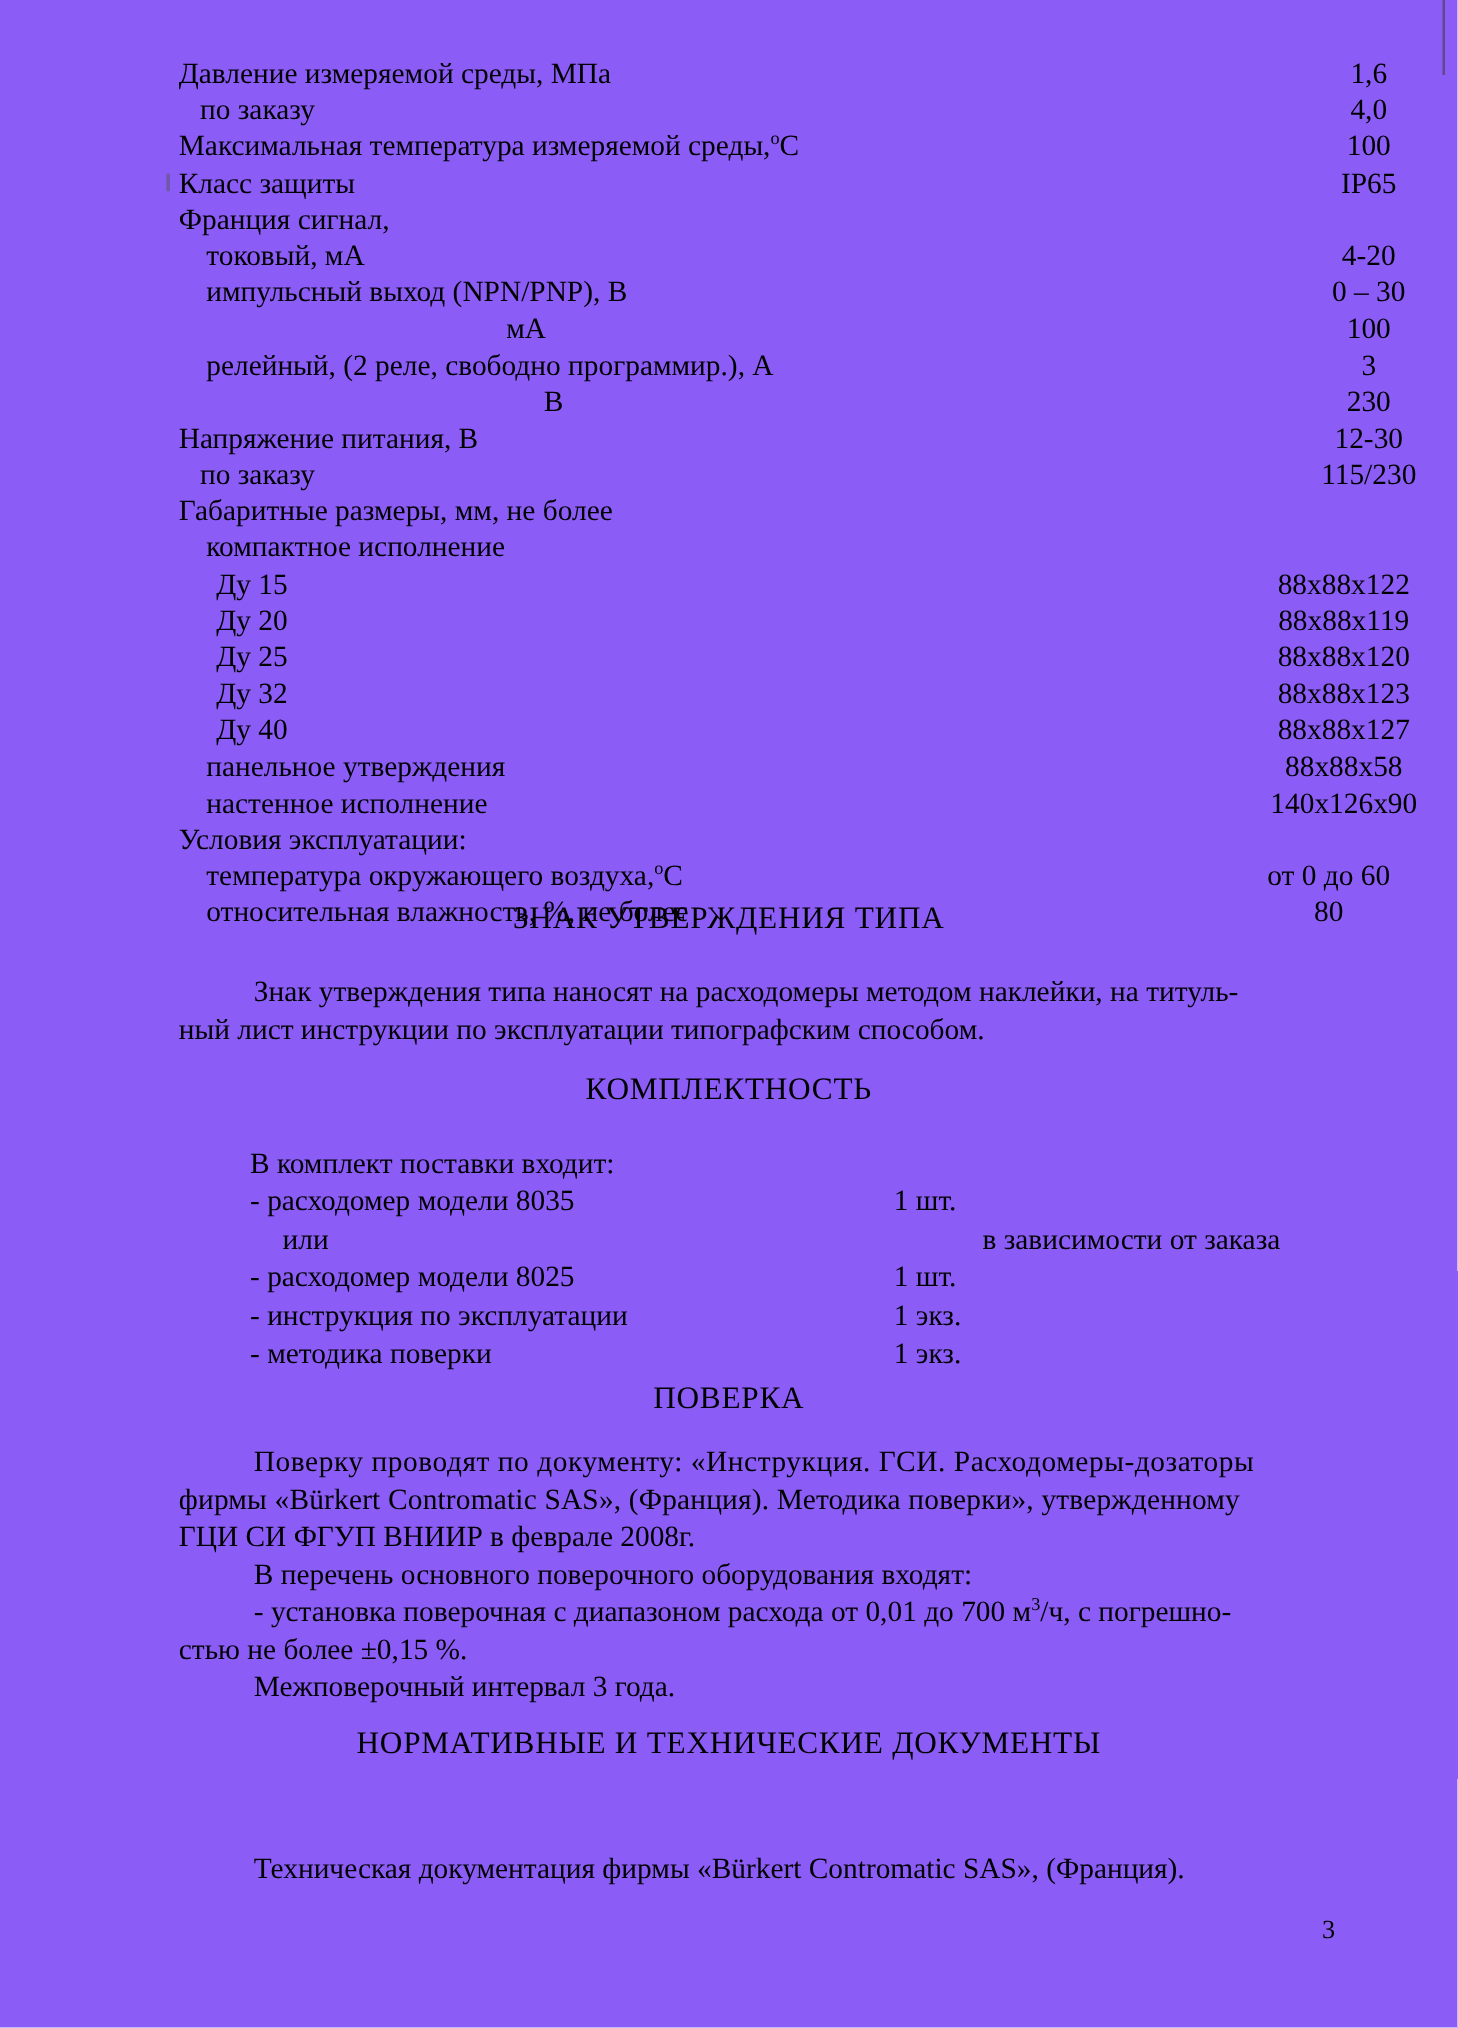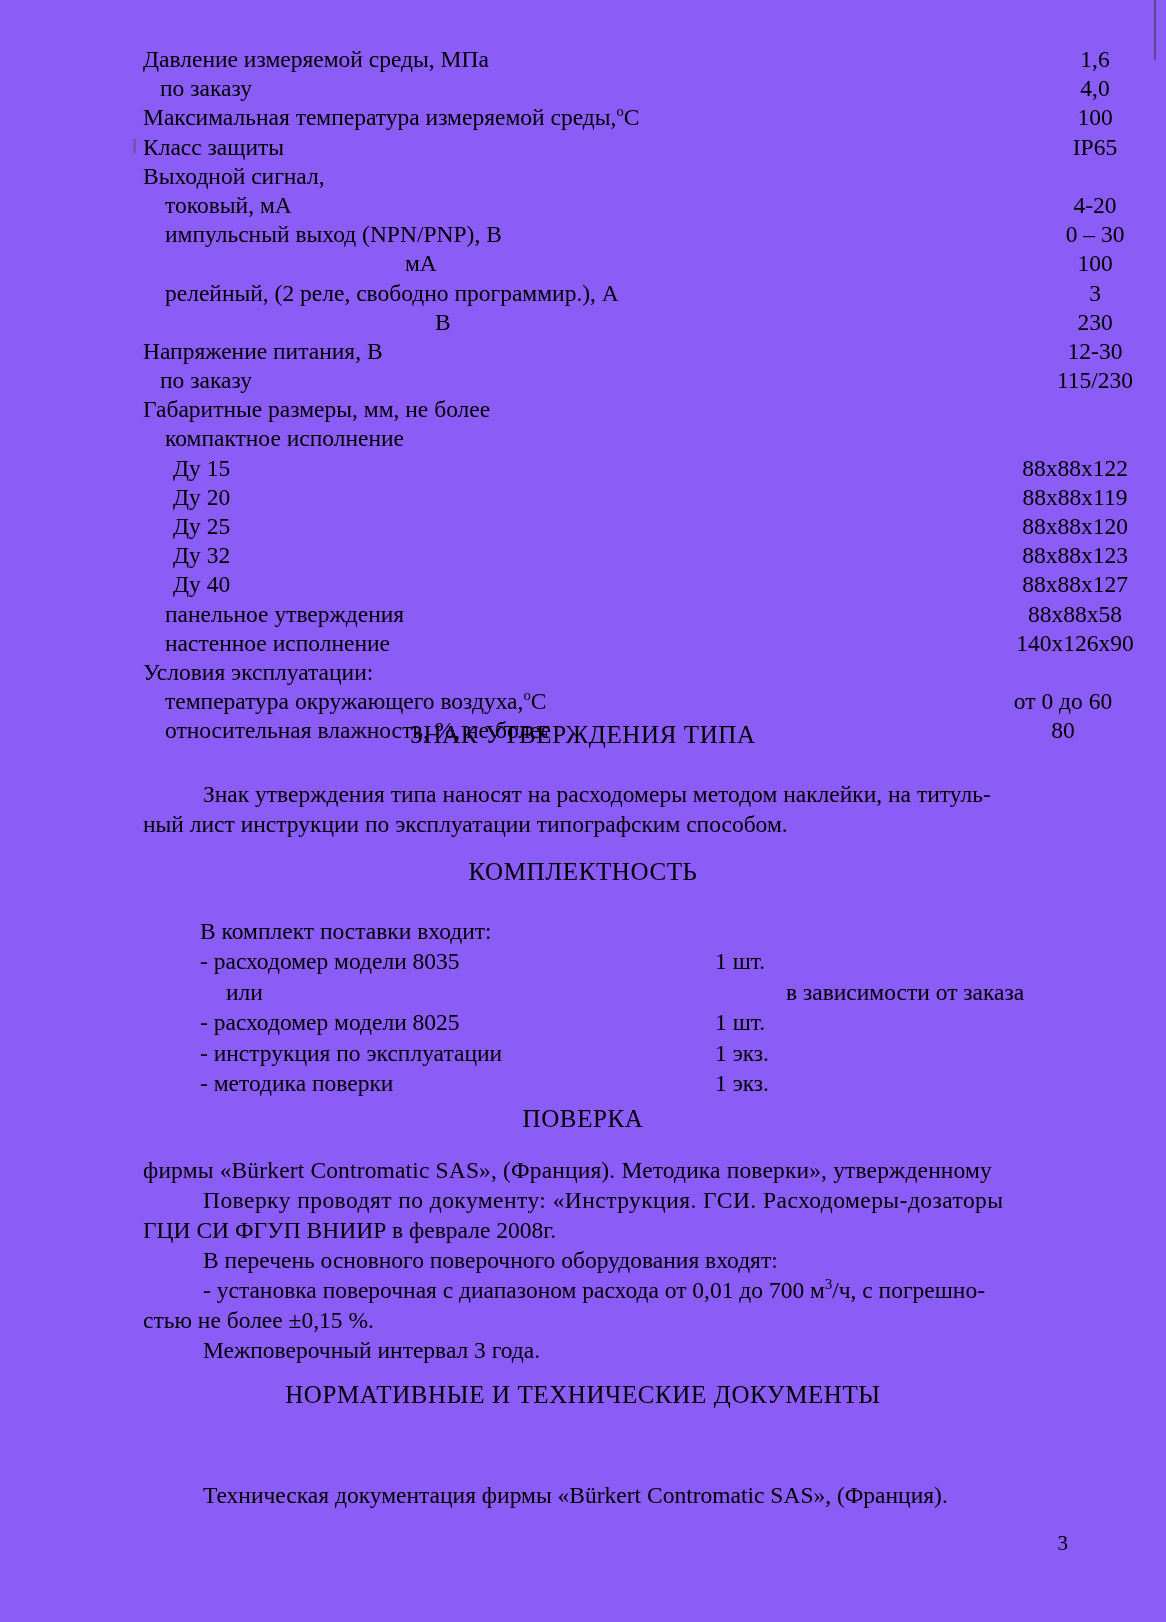--- a/index.html
+++ b/index.html
@@ -144,21 +144,21 @@
 <div id="page">
 
   <div class="scan-edge-right"></div>
   <div class="scan-tick-left"></div>
 
   <div class="spec" id="spec-table">
       <div class="spec-row"><span class="spec-label ind-0">Давление измеряемой среды, МПа</span><span class="spec-val vcol">1,6</span></div>
       <div class="spec-row"><span class="spec-label ind-1">по заказу</span><span class="spec-val vcol">4,0</span></div>
       <div class="spec-row"><span class="spec-label ind-0">Максимальная температура измеряемой среды, </span><sup class="deg">o</sup><span>С</span><span class="spec-val vcol">100</span></div>
       <div class="spec-row"><span class="spec-label ind-0">Класс защиты</span><span class="spec-val vcol">IP65</span></div>
-      <div class="spec-row"><span class="spec-label ind-0">Выходной сигнал,</span></div>
+      <div class="spec-row"><span class="spec-label ind-0">Франция сигнал,</span></div>
       <div class="spec-row"><span class="spec-label ind-2">токовый, мА</span><span class="spec-val vcol">4-20</span></div>
       <div class="spec-row"><span class="spec-label ind-2">импульсный выход (NPN/PNP), В</span><span class="spec-val vcol">0 – 30</span></div>
       <div class="spec-row"><span class="spec-label ind-sub">мА</span><span class="spec-val vcol">100</span></div>
       <div class="spec-row"><span class="spec-label ind-2">релейный, (2 реле, свободно программир.), А</span><span class="spec-val vcol">3</span></div>
       <div class="spec-row"><span class="spec-label ind-sub2">В</span><span class="spec-val vcol">230</span></div>
       <div class="spec-row"><span class="spec-label ind-0">Напряжение питания, В</span><span class="spec-val vcol">12-30</span></div>
       <div class="spec-row"><span class="spec-label ind-1">по заказу</span><span class="spec-val vcol">115/230</span></div>
       <div class="spec-row"><span class="spec-label ind-0">Габаритные размеры, мм, не более</span></div>
       <div class="spec-row"><span class="spec-label ind-2">компактное исполнение</span></div>
       <div class="spec-row"><span class="spec-label ind-3">Ду 15</span><span class="spec-val vcol-dim">88x88x122</span></div>
@@ -187,22 +187,22 @@
       <div class="kit-row"><span class="kit-label">- расходомер модели 8035</span><span class="kit-qty">1 шт.</span></div>
       <div class="kit-row"><span class="kit-label sub">или</span><span class="kit-qty wide">в зависимости от заказа</span></div>
       <div class="kit-row"><span class="kit-label">- расходомер модели 8025</span><span class="kit-qty">1 шт.</span></div>
       <div class="kit-row"><span class="kit-label">- инструкция по эксплуатации</span><span class="kit-qty">1 экз.</span></div>
       <div class="kit-row"><span class="kit-label">- методика поверки</span><span class="kit-qty">1 экз.</span></div>
     </div>
 
   <div class="heading" style="top:1105px;">ПОВЕРКА</div>
 
   <div class="para" style="left:143px; top:1155px; width:905px;">
+    <div class="para-line" style="text-indent:60px; letter-spacing:0.45px;">Поверку проводят по документу: «Инструкция. ГСИ. Расходомеры-дозаторы</div>
     <div class="para-line" style="letter-spacing:0.15px;">фирмы «Bürkert Contromatic SAS», (Франция). Методика поверки», утвержденному</div>
-    <div class="para-line" style="text-indent:60px; letter-spacing:0.45px;">Поверку проводят по документу: «Инструкция. ГСИ. Расходомеры-дозаторы</div>
     <div class="para-line">ГЦИ СИ ФГУП ВНИИР в феврале 2008г.</div>
   </div>
 
   <div class="para" style="left:143px; top:1245px; width:905px;">
     <div class="para-line" style="text-indent:60px;">В перечень основного поверочного оборудования входят:</div>
     <div class="para-line" style="text-indent:60px;"><span>- установка поверочная  с диапазоном  расхода от 0,01  до 700 м</span><sup class="cube">3</sup><span>/ч, с погрешно-</span></div>
     <div class="para-line">стью не более ±0,15 %.</div>
     <div class="para-line" style="text-indent:60px;">Межповерочный интервал 3 года.</div>
   </div>
 

